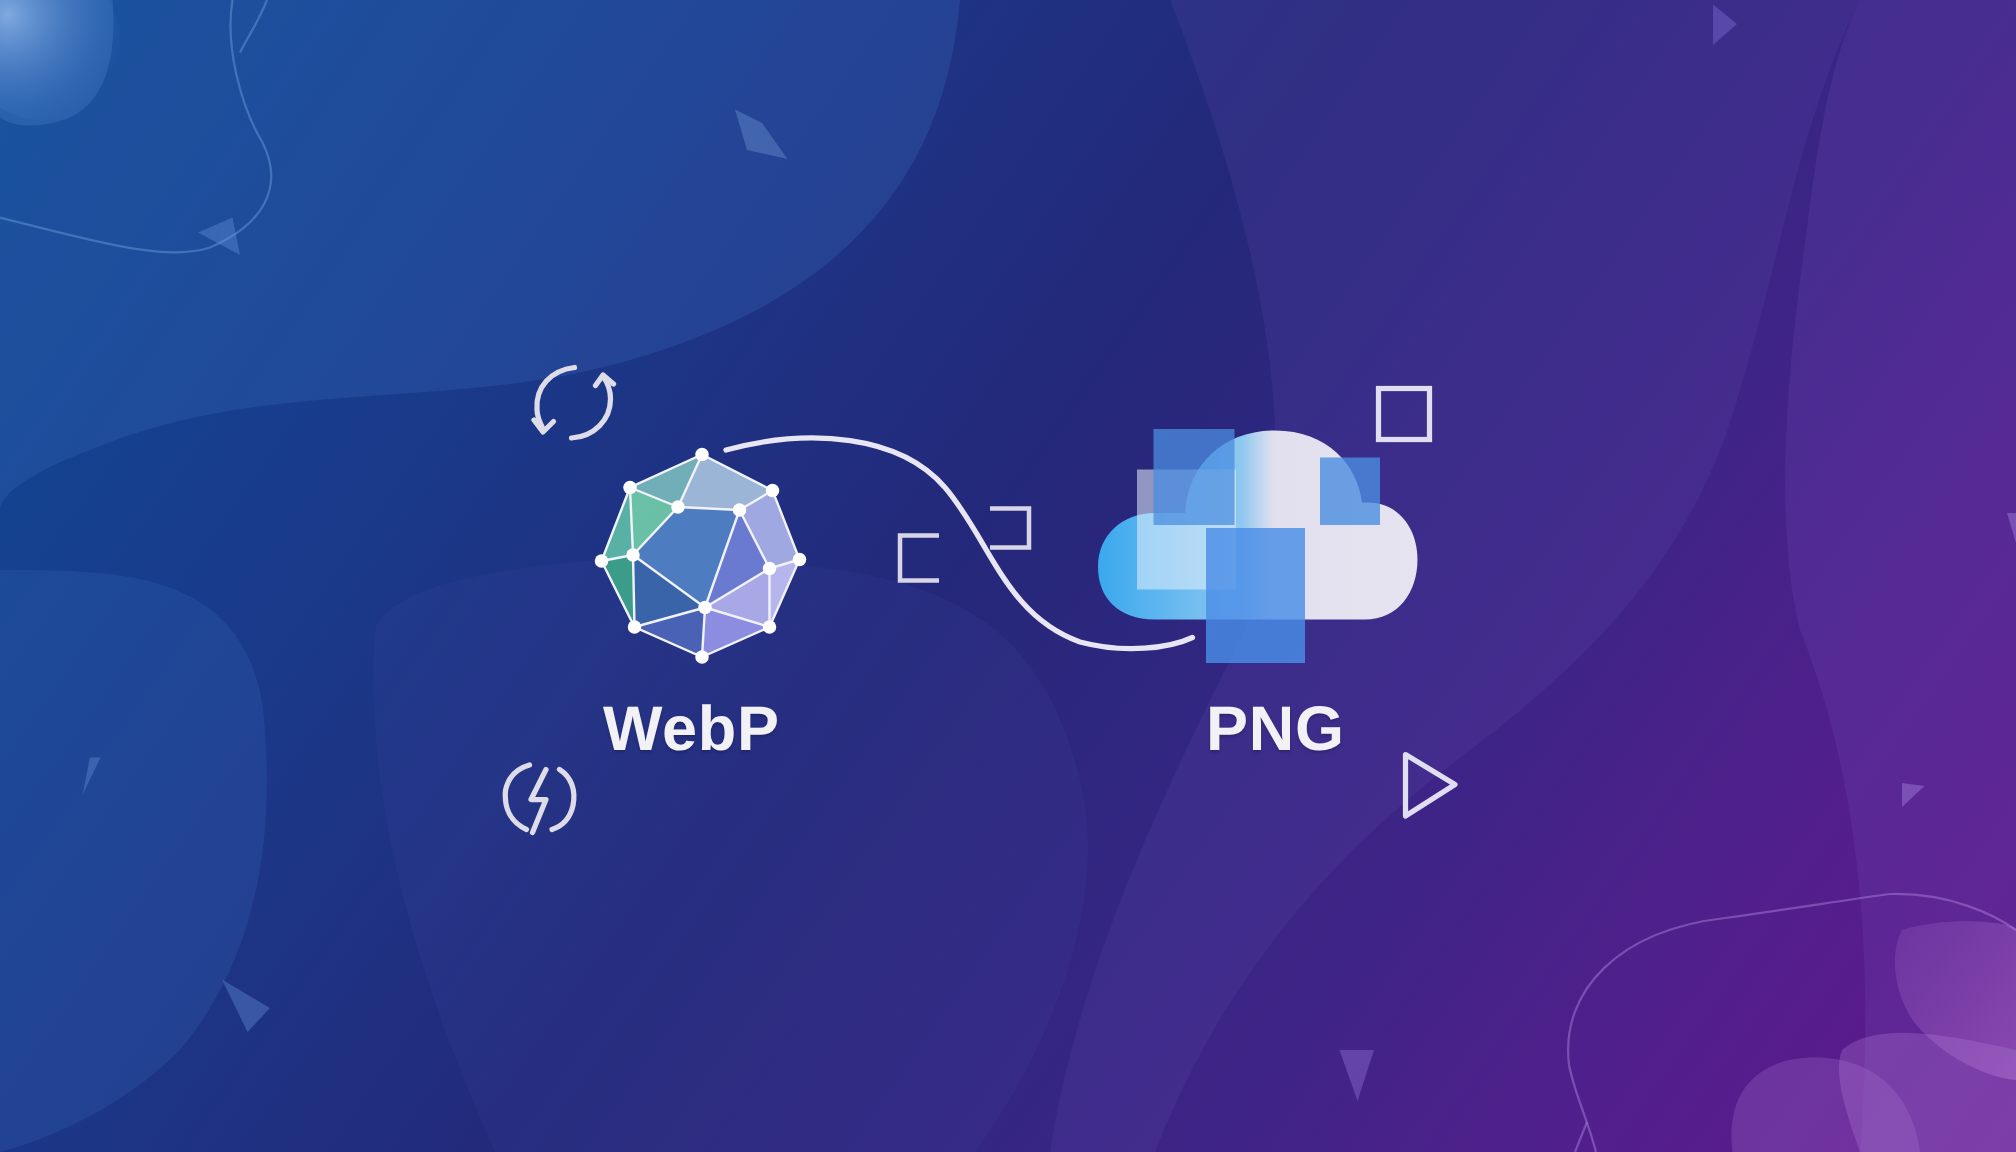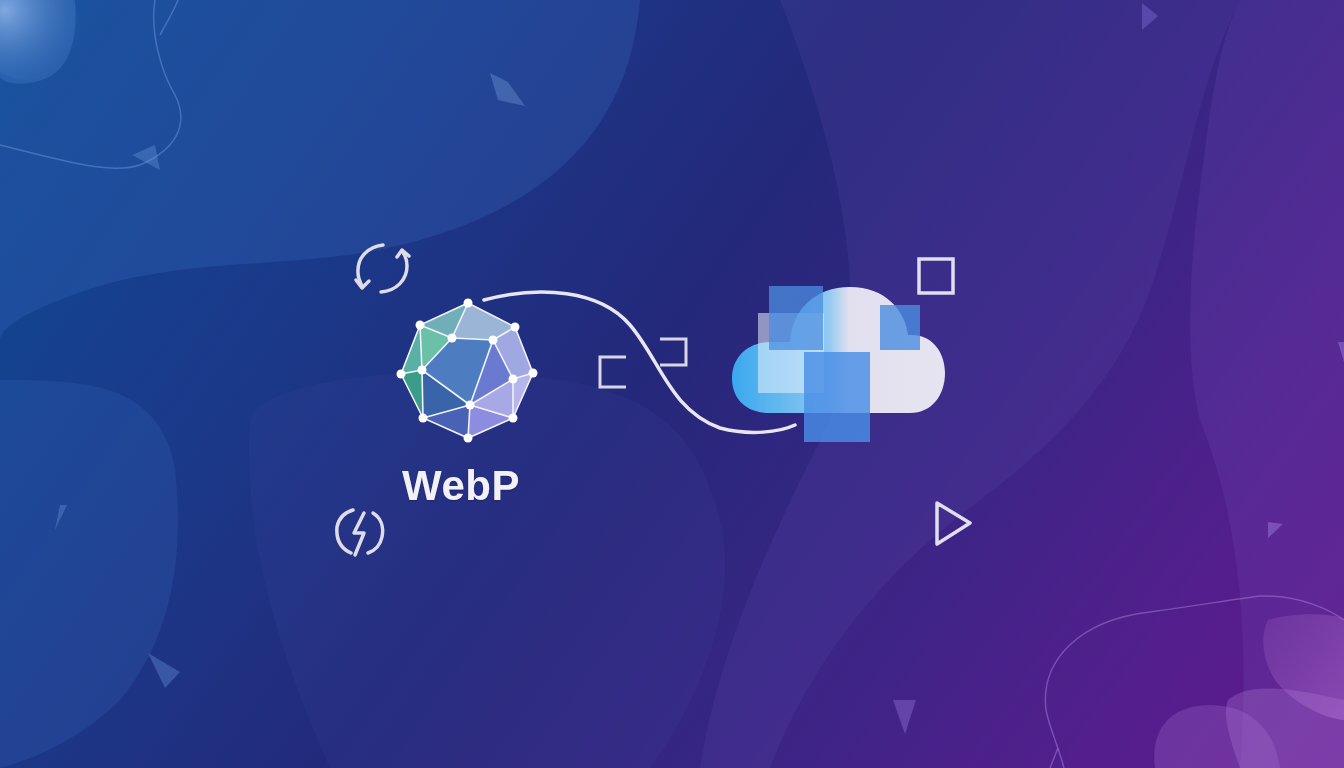--- a/index.html
+++ b/index.html
@@ -159,13 +159,14 @@
       <path d="M373,513 C381,518 384,527 382,537 C380,546 374,551 368,553"></path>
       <polyline points="364,513 354,533 364,533 355,555"></polyline>
     </g>
 
     <rect x="919" y="259" width="34" height="34" fill="none" stroke="#e0def0" stroke-width="3.5"></rect>
 
     <polygon points="937,503 970,523 937,544" fill="none" stroke="#e0def0" stroke-width="3.5" stroke-linejoin="round"></polygon>
   </svg>
 
   <div id="webp-label" class="label">WebP</div>
+  <div id="png-label" class="label">PNG</div>
 </div>
 
 </body></html>

